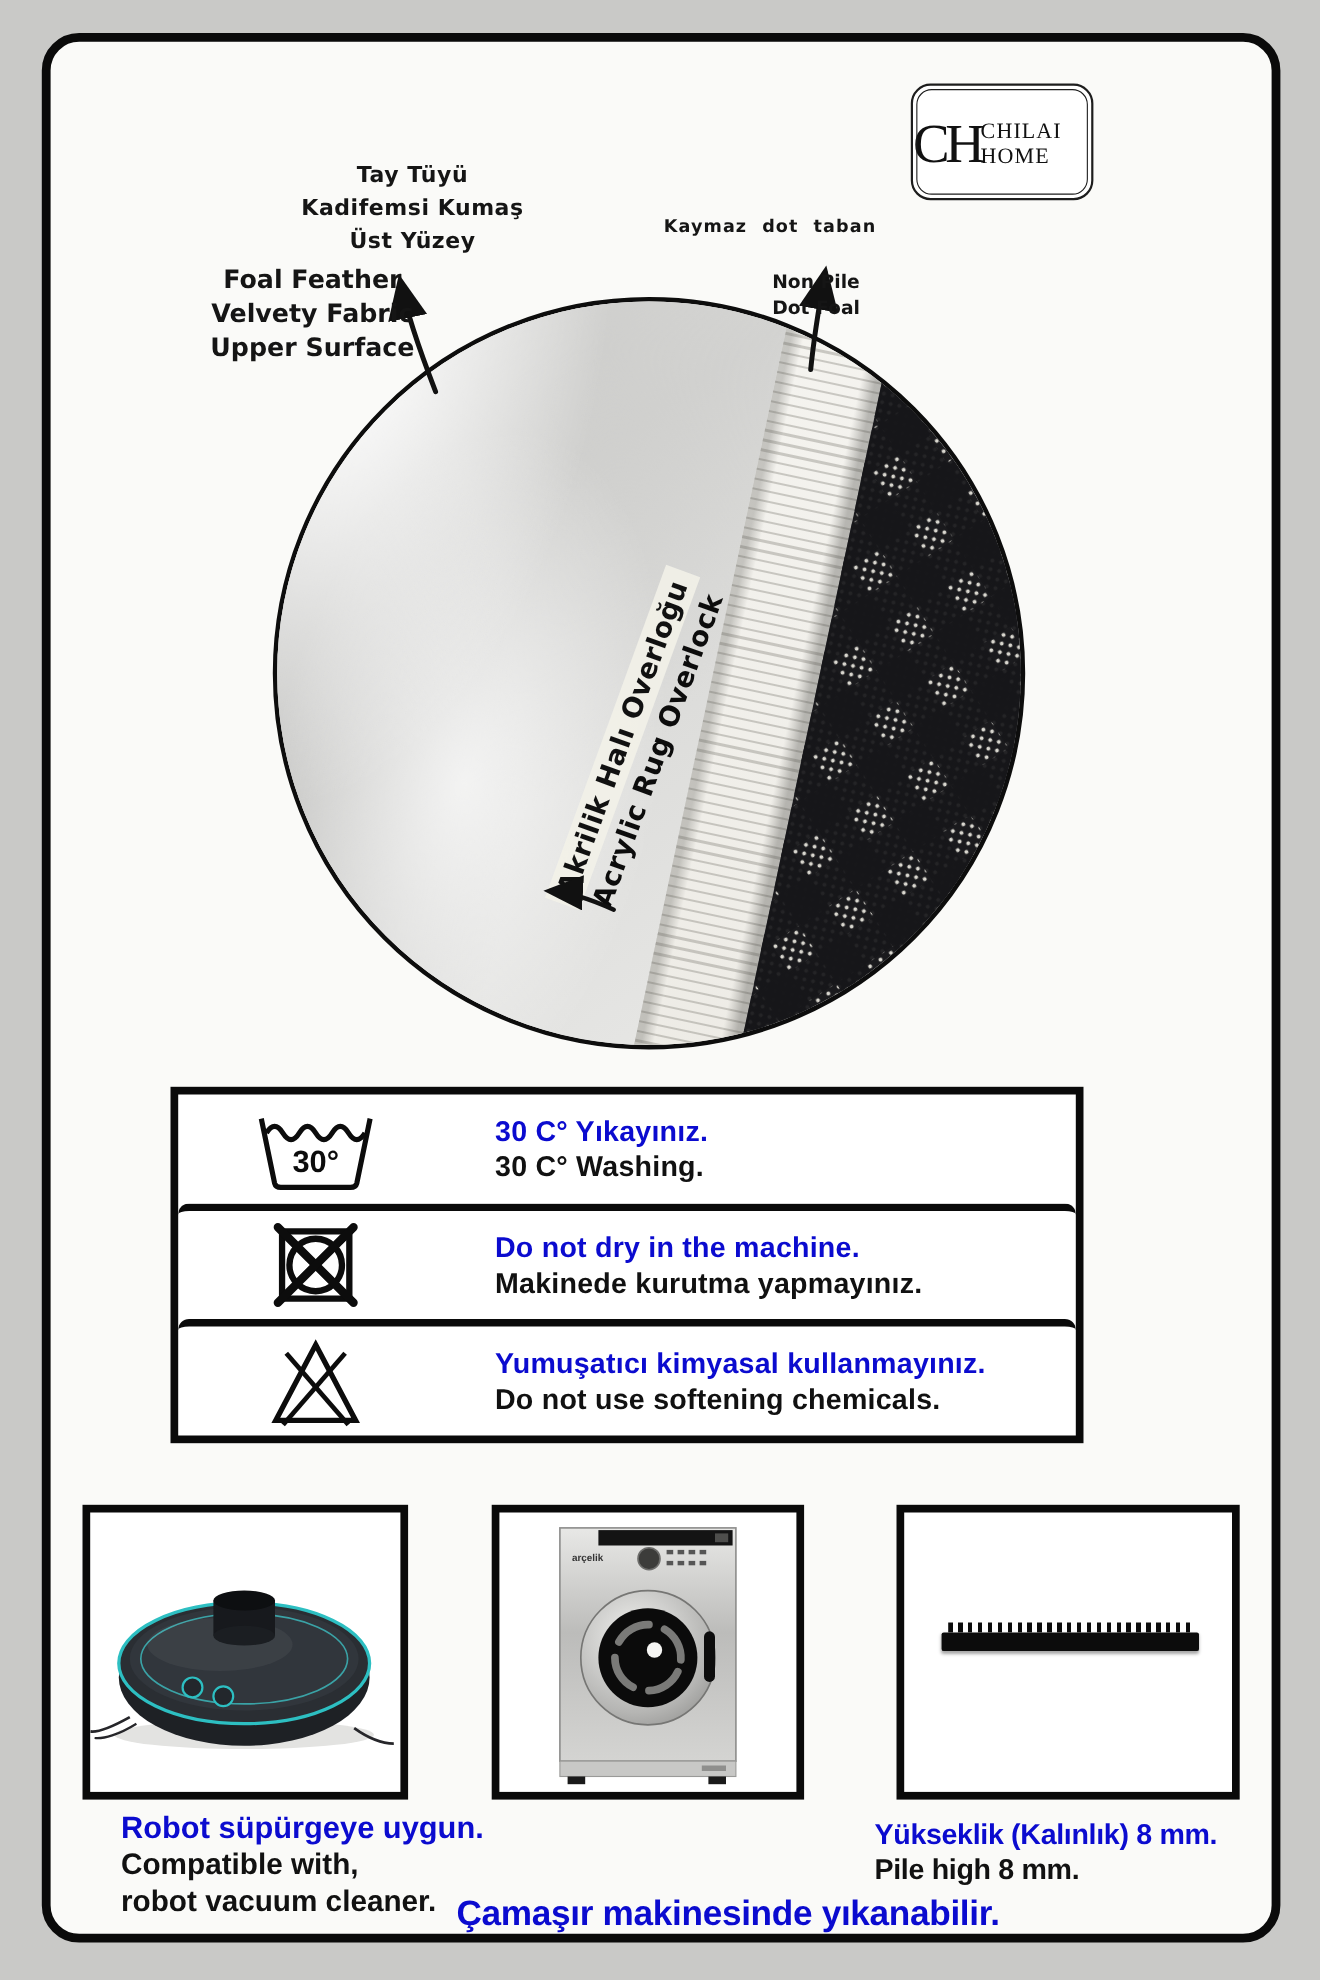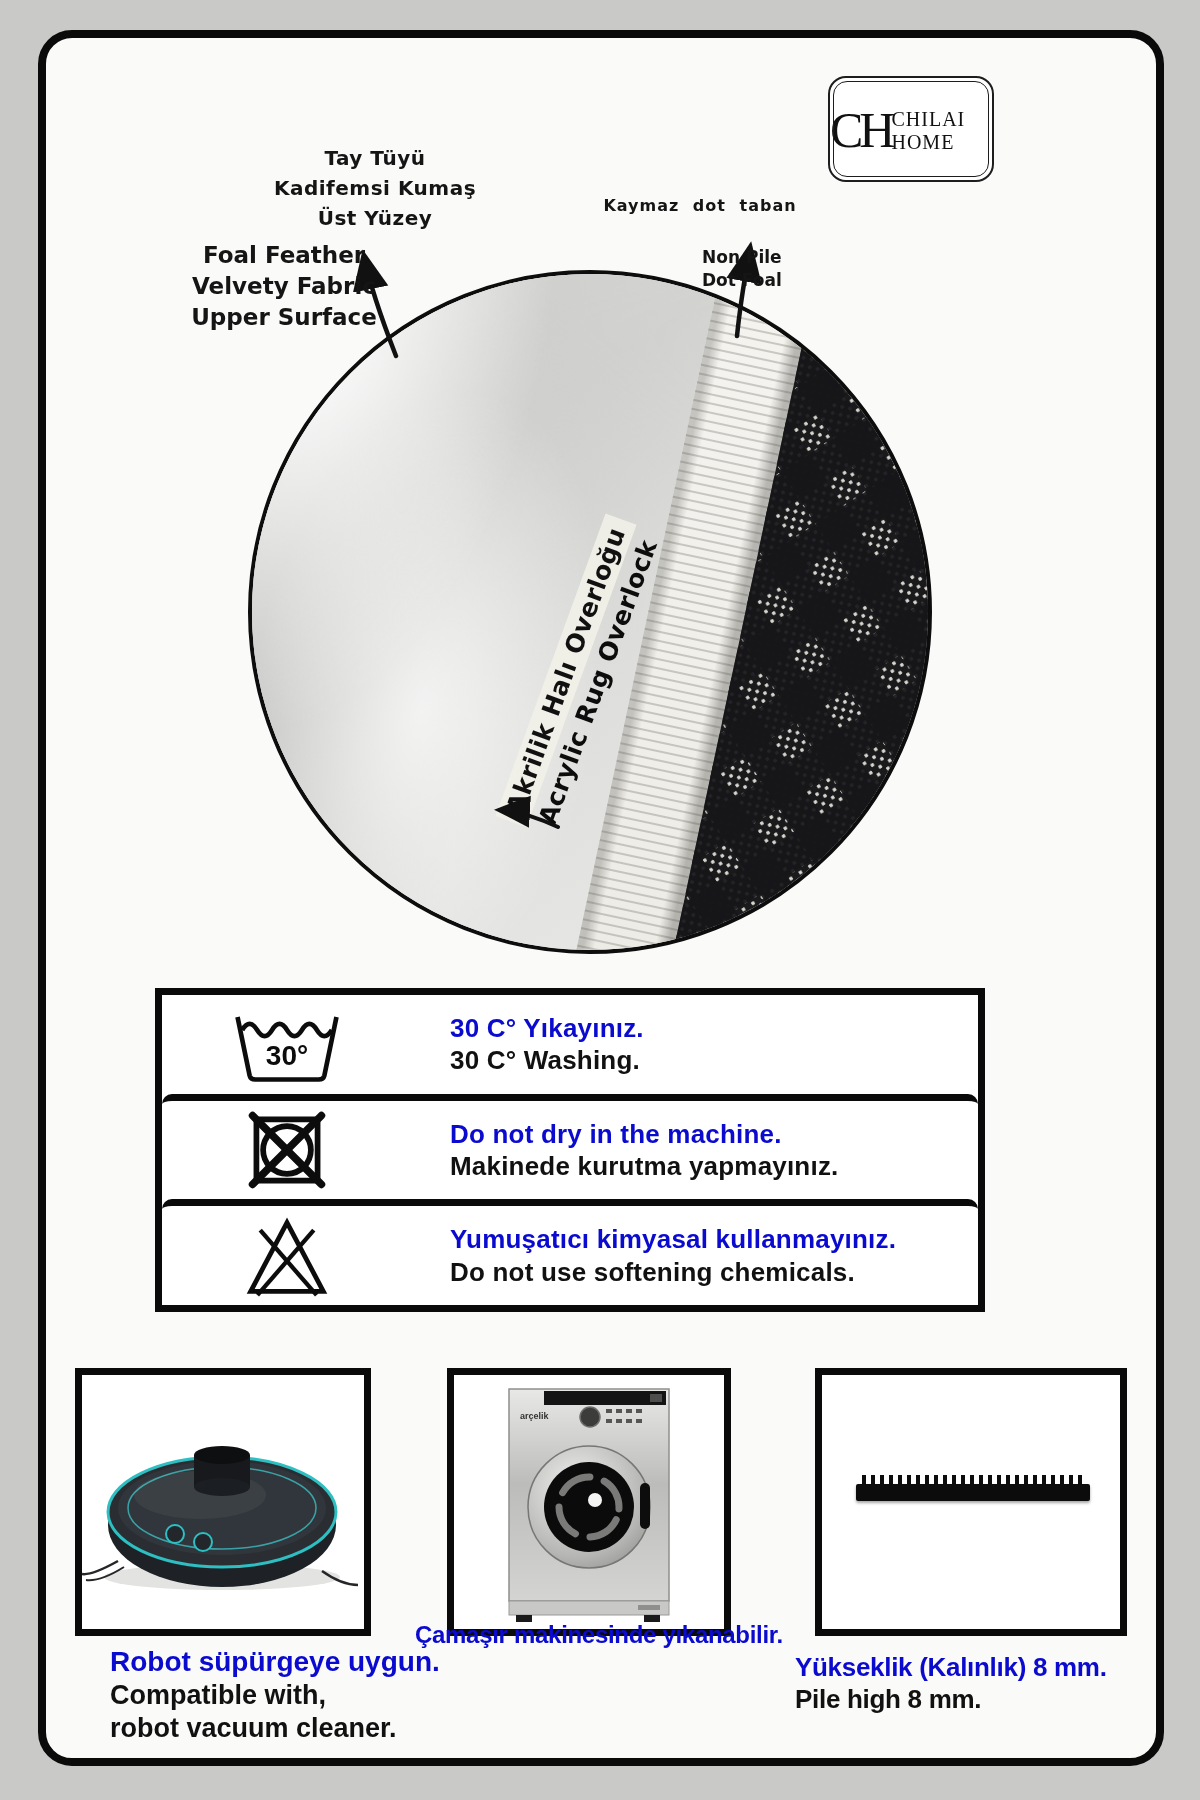--- a/index.html
+++ b/index.html
@@ -105,21 +105,21 @@
     background:repeating-linear-gradient(90deg,#0c0c0c 0 4px,rgba(0,0,0,0) 4px 9px);
   }
   .pile-bar{
     position:absolute;left:34px;top:109px;width:234px;height:17px;background:#0c0c0c;border-radius:2px;
     box-shadow:0 2px 3px rgba(0,0,0,.35);
   }
   
   .caption{position:absolute;font-weight:bold;z-index:2;line-height:1.22;}
   .cap1{left:62px;top:1645px;font-size:28px;margin-left:48px;}
   .cap1 .sub{font-size:27px;}
-  .cap2{left:415px;top:1620px;font-size:24px;letter-spacing:-.3px;}
+  .cap2{left:415px;top:1720px;font-size:32px;letter-spacing:-.3px;}
   .cap3{left:795px;top:1652px;font-size:26px;letter-spacing:-.3px;}
 </style>
 </head>
 <body>
 
 <div class="stage">
   <div class="frame"></div>
 
   <div class="logo">
     <div class="monogram">CH</div>

